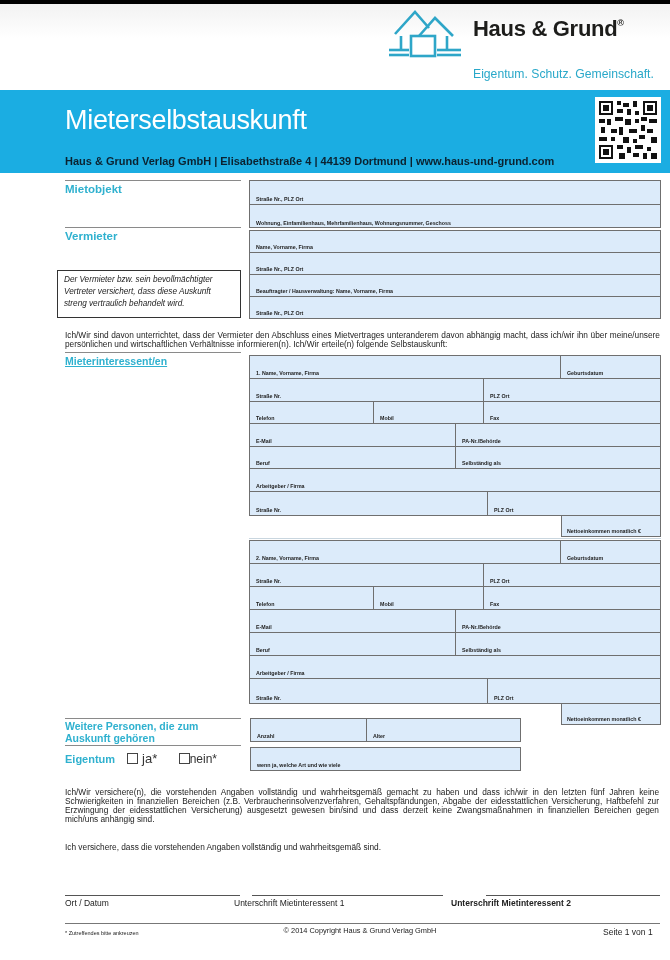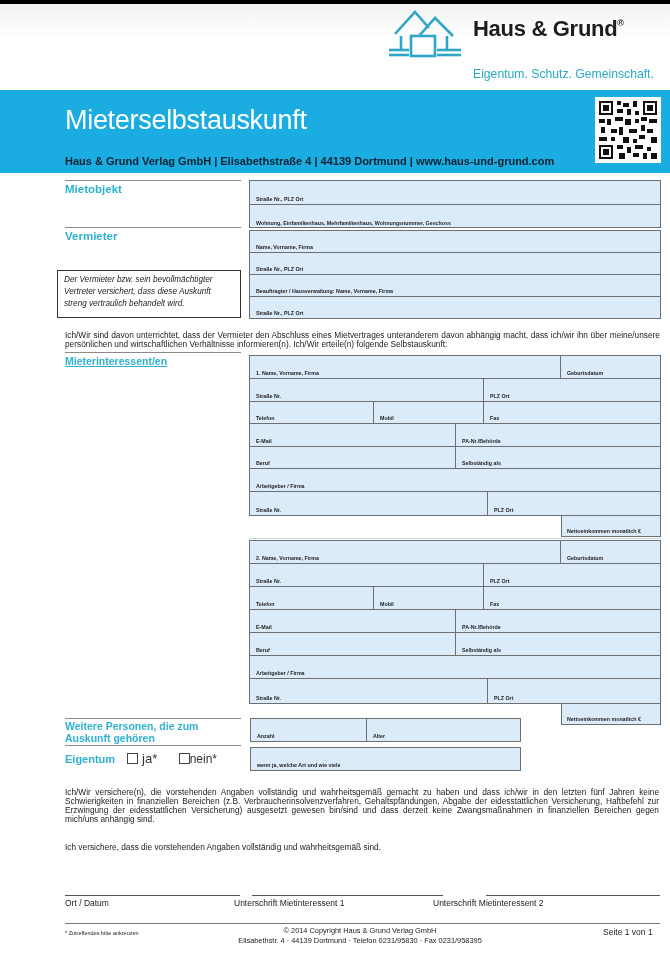--- a/index.html
+++ b/index.html
@@ -285,21 +285,20 @@
 </div>
 
 <div class="abs para" style="left:65px;top:788px;width:594px;">Ich/Wir versichere(n), die vorstehenden Angaben vollständig und wahrheitsgemäß gemacht zu haben und dass ich/wir in den letzten fünf Jahren keine Schwierigkeiten in finanziellen Bereichen (z.B. Verbraucherinsolvenzverfahren, Gehaltspfändungen, Abgabe der eidesstattlichen Versicherung, Haftbefehl zur Erzwingung der eidesstattlichen Versicherung) ausgesetzt gewesen bin/sind und dass derzeit keine Zwangsmaßnahmen in finanziellen Bereichen gegen mich/uns anhängig sind.</div>
 <div class="abs para" style="left:65px;top:843px;width:594px;">Ich versichere, dass die vorstehenden Angaben vollständig und wahrheitsgemäß sind.</div>
 
 <div class="abs sig-line" style="left:65px;top:895px;width:175px;"></div>
 <div class="abs sig-line" style="left:252px;top:895px;width:191px;"></div>
 <div class="abs sig-line" style="left:486px;top:895px;width:174px;"></div>
 <div class="abs sig-label" style="left:65px;top:898px;">Ort / Datum</div>
 <div class="abs sig-label" style="left:234px;top:898px;">Unterschrift Mietinteressent 1</div>
-<div class="abs sig-label" style="left:433px;top:898px;">Unterschrift Mietinteressent 2</div>
+<div class="abs sig-label" style="left:451px;top:898px;font-weight:bold;">Unterschrift Mietinteressent 2</div>
 
 <div class="abs" style="left:65px;top:923px;width:595px;height:1px;background:#777;"></div>
 <div class="abs foot-small" style="left:65px;top:930px;">* Zutreffendes bitte ankreuzen</div>
 <div class="abs foot-center" style="left:170px;top:926px;width:380px;">
   <div>© 2014 Copyright Haus &amp; Grund Verlag GmbH</div>
-  <div>Elisabethstr. 4 · 44139 Dortmund · Telefon 0231/95830 · Fax 0231/958395</div>
 </div>
 <div class="abs" style="left:603px;top:927px;font-size:8.5px;color:#222;white-space:nowrap;">Seite 1 von 1</div>
 
 </body></html>

